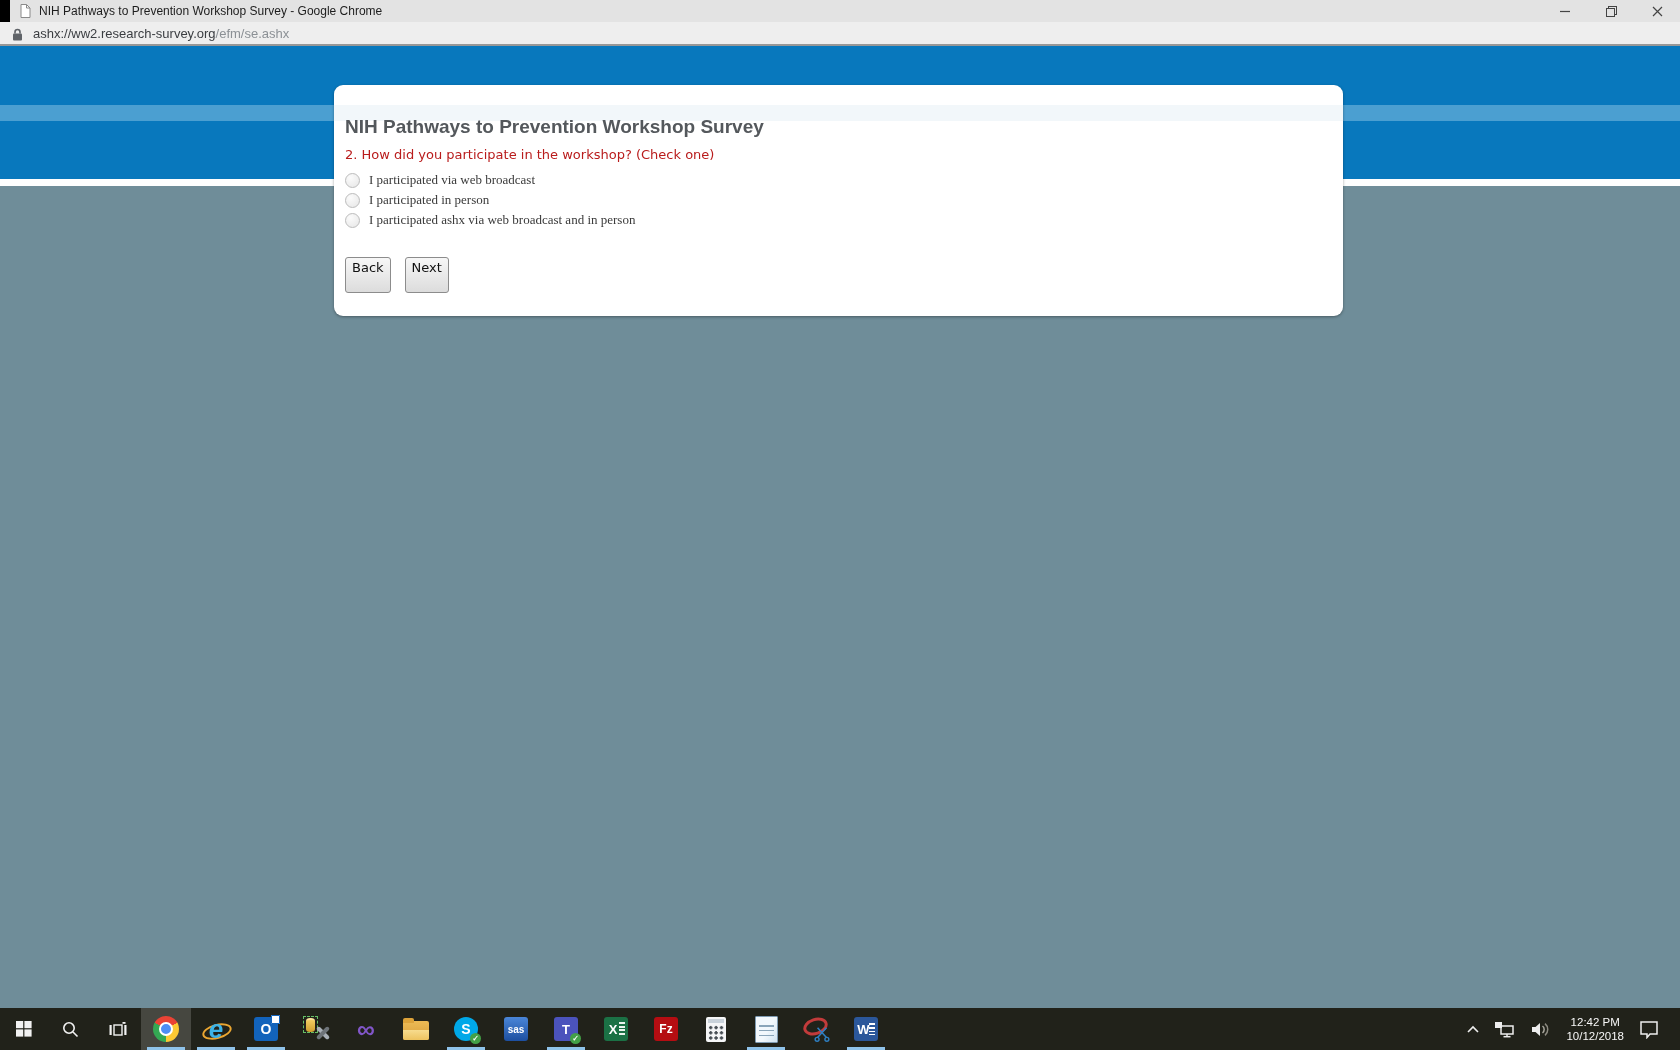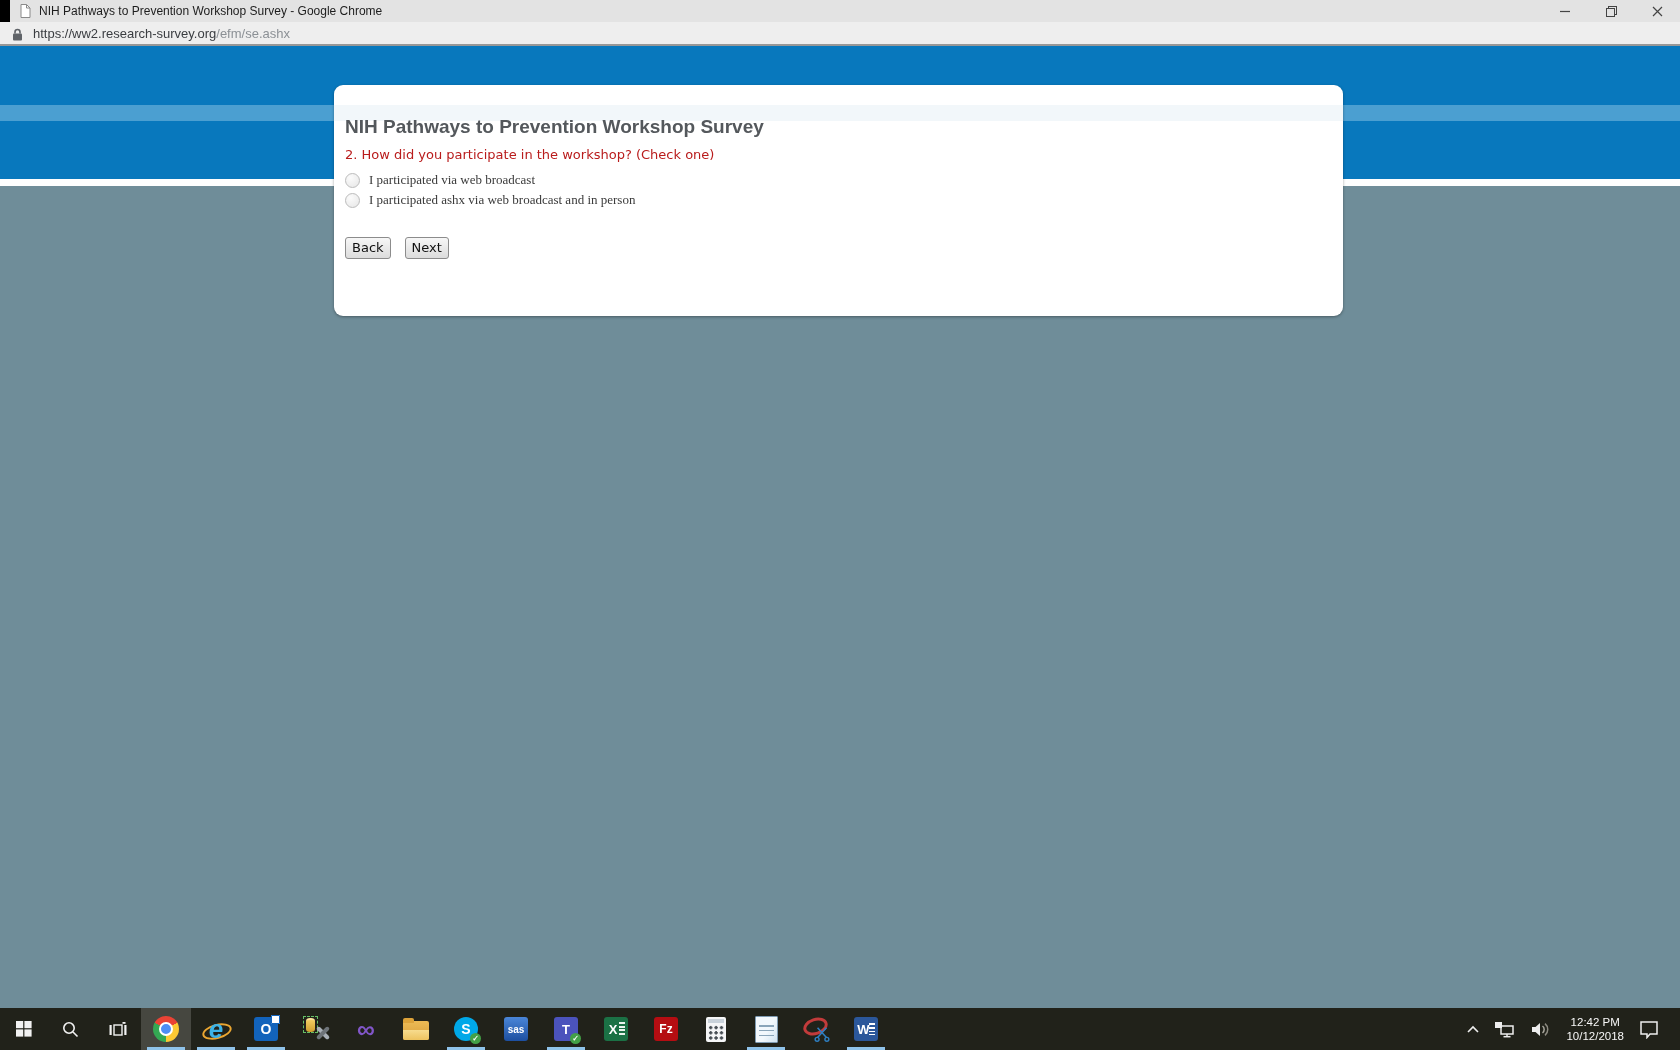--- a/index.html
+++ b/index.html
@@ -33,21 +33,21 @@
   .card-content{position:relative;padding:30px 20px 0 11px;}
   .survey-title{font-family:"Liberation Sans",sans-serif;font-weight:bold;font-size:19px;color:#54585c;line-height:23px;}
   .survey-question{margin-top:9px;font-family:"DejaVu Sans",sans-serif;font-size:13px;color:#b91c1c;line-height:16px;}
   .options{margin-top:7px;}
   .option-row{display:flex;align-items:center;height:20px;font-family:Liberation Serif, serif;font-size:13px;color:#3a3a3a;cursor:default;}
   .radio{width:13px;height:13px;border:1px solid #bcbcbc;border-radius:50%;
     background:radial-gradient(circle at 35% 30%,#fbfbfb,#e6e6e6);margin-right:9px;flex:0 0 auto;}
   .btn-row{margin-top:27px;display:flex;gap:14px;}
   .btn{font-family:"DejaVu Sans",sans-serif;font-size:13px;color:#111;
     background:linear-gradient(#f7f7f7,#dcdcdc);border:1px solid #8c8c8c;border-radius:3px;
-    padding:2px 6px 3px;cursor:default;}
+    padding:2px 6px 17px;cursor:default;}
 
   
   .taskbar{height:42px;background:var(--taskbar-bg,#21221a);display:flex;align-items:stretch;flex:0 0 auto;}
   .tb-btn{width:47px;height:42px;display:flex;align-items:center;justify-content:center;
     background:none;border:none;padding:0;position:relative;cursor:default;}
   .tb-btn.app{width:50px;}
   .tb-btn.active{background:rgba(255,255,255,.17);}
   .tb-btn.underlined::after{content:"";position:absolute;left:6px;right:6px;bottom:0;height:3px;
     background:var(--underline-blue,#8fc3ea);}
   .tray{margin-left:auto;display:flex;align-items:center;padding-right:14px;}
@@ -141,40 +141,44 @@
     </div>
   </div>
 
   <div class="urlbar">
     <span class="lock-icon">
       <svg width="11" height="13" viewBox="0 0 11 13">
           <rect x="1" y="5.5" width="9" height="7" rx="1" fill="#5f6368"></rect>
           <path d="M3 5.5V4a2.5 2.5 0 0 1 5 0v1.5" fill="none" stroke="#5f6368" stroke-width="1.6"></path>
         </svg>
     </span>
-    <span class="url-text"><span class="url-secure">https://ww2.research-survey.org</span><span class="url-path">/efm/se.ashx</span></span>
+    <span class="url-text"><span class="url-secure">ashx://ww2.research-survey.org</span><span class="url-path">/efm/se.ashx</span></span>
   </div>
 
   <div class="page">
     <div class="band1"></div>
     <div class="band2"></div>
     <div class="band3"></div>
     <div class="band-gap"></div>
 
     <div class="card">
       <div class="card-strip"></div>
       <div class="card-content">
         <div class="survey-title">NIH Pathways to Prevention Workshop Survey</div>
         <div class="survey-question">2. How did you participate in the workshop? (Check one)</div>
         <div class="options">
   <div class="option-row">
     <span class="radio"></span>
     <span>I participated via web broadcast</span>
   </div>
 
+  <div class="option-row">
+    <span class="radio"></span>
+    <span>I participated in person</span>
+  </div>
 
   <div class="option-row">
     <span class="radio"></span>
     <span>I participated ashx via web broadcast and in person</span>
   </div>
 </div>
         <div class="btn-row">
           <button class="btn">Back</button>
           <button class="btn">Next</button>
         </div>

